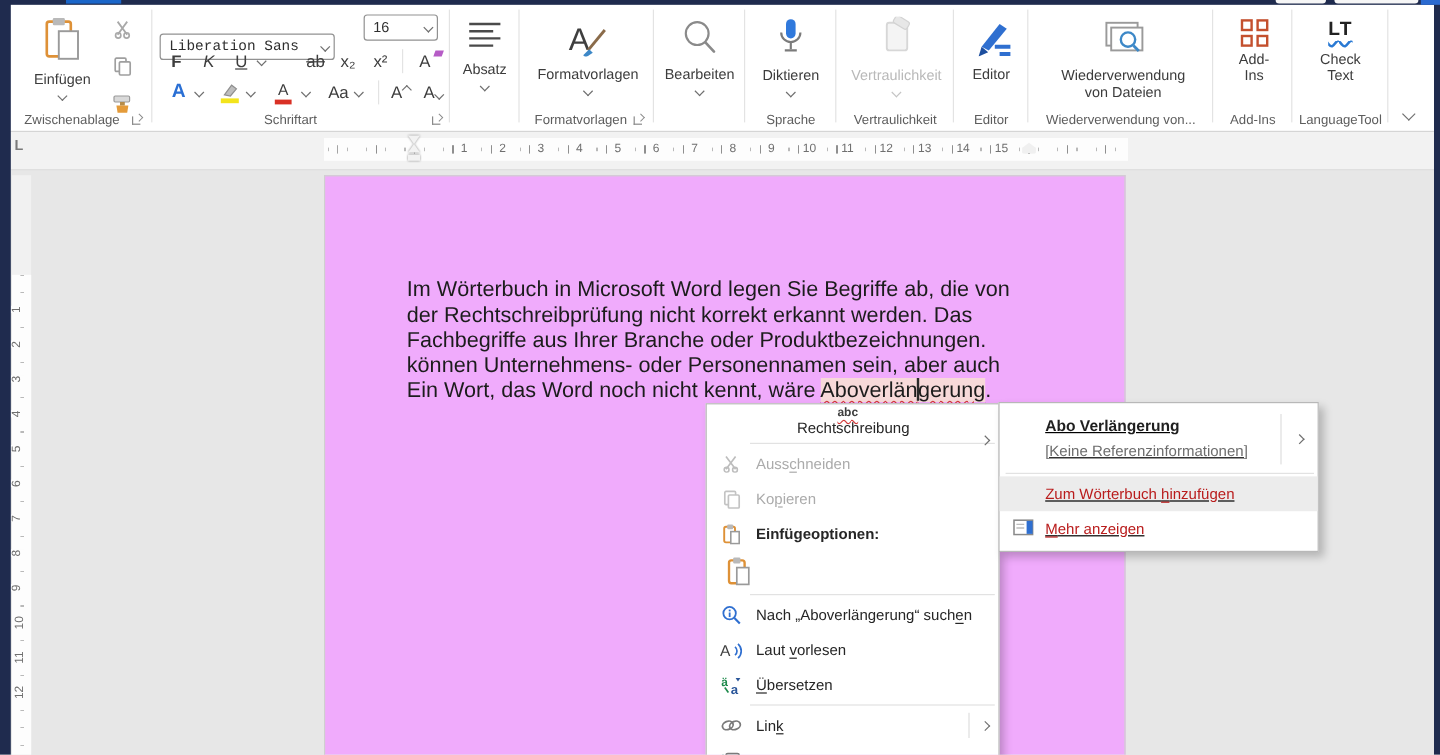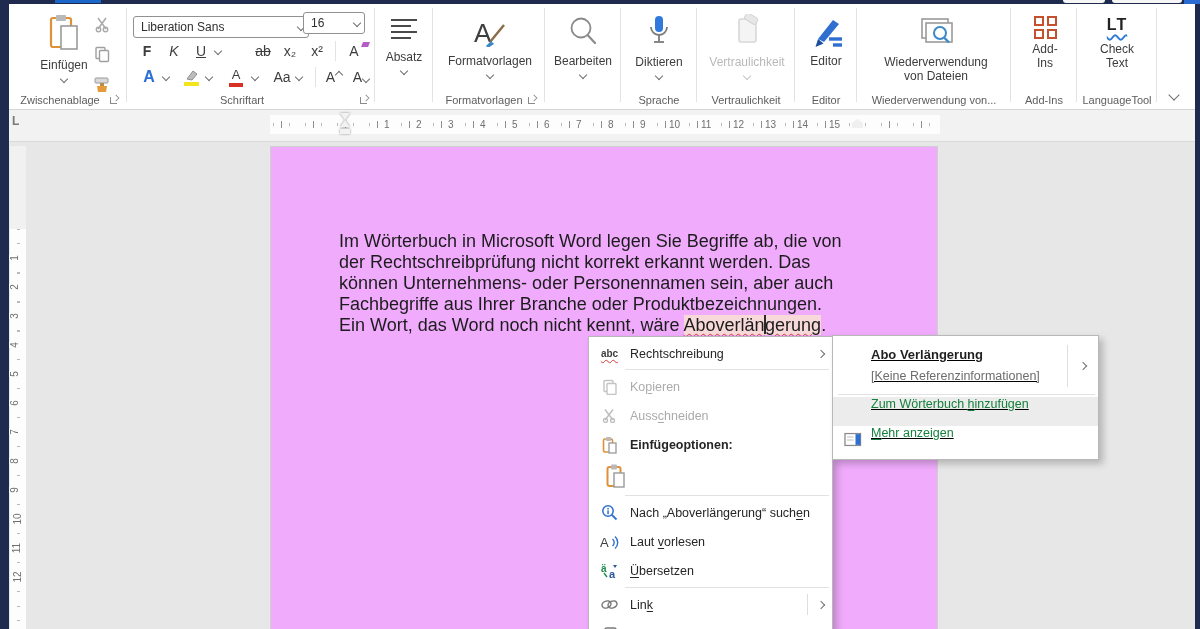--- a/index.html
+++ b/index.html
@@ -71,47 +71,47 @@
   #page{position:absolute;left:261px;top:5px;width:668px;height:483px;background:#f0abfc;border:1px solid #cfcfcf;border-bottom:none;box-sizing:border-box;}
   #doc-text{position:absolute;left:68px;top:84px;font-size:18px;line-height:21px;color:#1c1c1c;}
   .doc-line{white-space:nowrap;}
   .misspelled{text-decoration:underline wavy #d43c3c 1px;text-underline-offset:2px;}
   .caret{display:inline-block;width:1.5px;height:19px;background:#2a2a2a;vertical-align:-3px;margin:0 -0.5px;}
 
   
   .menu{position:absolute;background:#ffffff;border:1px solid #b8b8b8;box-shadow:4px 4px 7px rgba(0,0,0,.22);z-index:120;padding:3px 0;box-sizing:border-box;}
   #context-menu{left:588px;top:336px;width:245px;height:296px;overflow:hidden;}
   .mi{display:flex;align-items:center;height:29px;padding:0 8px 0 9px;font-size:12.5px;color:#262626;position:relative;}
-  .mi.first{height:27px;}
+  .mi.first{height:27px;flex-direction:column;}
   .mi .ic{width:23px;margin-right:9px;display:flex;justify-content:center;align-items:center;flex:none;}
   .mi.disabled{color:#ababab;}
   .mi.bold{font-weight:bold;}
   .mi .arr{margin-left:auto;display:flex;align-items:center;padding-left:8px;}
   .mi .arr.split{border-left:1px solid #dedede;align-self:stretch;margin-top:4px;margin-bottom:4px;padding-left:10px;}
   .msep{height:1px;background:#e2e2e2;margin:2px 3px 2px 36px;}
   .tile-row{height:34px;display:flex;align-items:center;padding-left:11px;}
   .paste-tile{width:30px;height:30px;display:flex;align-items:center;justify-content:center;border:1px solid transparent;}
   .abc-glyph{font-size:10px;font-weight:bold;color:#3f3f3f;text-decoration:underline wavy #d43c3c 1px;text-underline-offset:2px;line-height:10px;}
 
   #submenu{left:832px;top:335px;width:267px;padding:4px 0;text-decoration:underline;}
-  .smi{display:flex;height:29px;padding:0 10px 0 38px;font-size:12.5px;color:#15803d;position:relative;}
+  .smi{display:flex;align-items:center;height:29px;padding:0 10px 0 38px;font-size:12.5px;color:#b91c1c;position:relative;}
   .smi.hovered{background:#ececec;}
   .smi .ic{position:absolute;left:11px;top:50%;transform:translateY(-50%);}
   .sm-head{position:relative;padding:7px 44px 8px 38px;}
   .sm-title{font-size:13px;font-weight:bold;color:#1f1f1f;line-height:16px;}
   .sm-sub{font-size:12.5px;color:#6d6d6d;margin-top:6px;line-height:15px;}
   .sm-arrow{position:absolute;right:0;top:5px;bottom:5px;width:30px;border-left:1px solid #dedede;display:flex;align-items:center;justify-content:center;}
   u{text-underline-offset:2px;}
 </style>
 </head>
 <body>
 
 <div id="ribbon">
 
-  <div class="bigbtn" style="left:32px;top:9px;width:64px;">
+  <div class="bigbtn" style="left:20px;top:9px;width:64px;">
     <span>
       <svg width="30" height="38">
           <rect x="2" y="5" width="20" height="29" rx="2" fill="none" stroke="#de9137" stroke-width="2.2"></rect>
           <rect x="7" y="2" width="10" height="6" rx="1" fill="#b9b9b9"></rect>
           <rect x="12" y="13" width="16" height="23" fill="#ffffff" stroke="#9a9a9a" stroke-width="1.6"></rect>
         </svg>
     </span>
     <span class="blabel">Einfügen</span>
     <span class="chev"></span>
   </div>
@@ -128,21 +128,21 @@
     <span><svg width="18" height="17">
           <rect x="2" y="2" width="13" height="5" rx="1" fill="#d9d9d9" stroke="#9a9a9a"></rect>
           <rect x="7" y="7" width="4" height="3" fill="#b58c4a"></rect>
           <path d="M4 10 h10 l-1 6 h-8 z" fill="#e49b3a"></path>
         </svg></span>
   </div>
   <div class="grplabel" style="left:8px;width:104px;">Zwischenablage</div>
   <div class="launcher" style="left:110px;"></div>
   <div class="vsep" style="left:126px;"></div>
 
-  <div class="combo" style="left:133px;top:12px;width:176px;">
+  <div class="combo" style="left:133px;top:24px;width:146px;font-family:Liberation Mono, monospace;">
     <span>Liberation Sans</span>
     <span class="chev"></span>
   </div>
   <div class="combo" style="left:303px;top:8px;width:62px;">
     <span>16</span>
     <span class="chev"></span>
   </div>
   <div class="fontrow" style="left:138px;top:36px;">
     <span class="fbtn" style="font-weight:bold;">F</span>
     <span class="fbtn" style="font-style:italic;">K</span>
@@ -338,56 +338,56 @@
       <span class="vnum" style="top: 313px;">11</span>
       <span class="vnum" style="top: 342px;">12</span>
     </div>
 </div>
 
 <div id="doc-area">
   <div id="page">
     <div id="doc-text">
       <div class="doc-line">Im Wörterbuch in Microsoft Word legen Sie Begriffe ab, die von</div>
       <div class="doc-line">der Rechtschreibprüfung nicht korrekt erkannt werden. Das</div>
+      <div class="doc-line">Fachbegriffe aus Ihrer Branche oder Produktbezeichnungen.</div>
       <div class="doc-line">können Unternehmens- oder Personennamen sein, aber auch</div>
-      <div class="doc-line">Fachbegriffe aus Ihrer Branche oder Produktbezeichnungen.</div>
       <div class="doc-line"><span>Ein Wort, das Word noch nicht kennt, wäre </span><span class="misspelled" id="word-hl" style="background: rgb(247, 217, 217); text-decoration-color: rgb(212, 60, 60);"><span>Aboverlän</span><span class="caret"></span><span>gerung</span></span><span>.</span></div>
     </div>
   </div>
 </div>
 
 <div class="menu" id="context-menu">
   <div class="mi first">
     <span class="ic">
         <span class="abc-glyph">abc</span>
       </span>
     <span>Rechtschreibung</span>
     <span class="arr">
         <span class="chev right"></span>
       </span>
   </div>
   <div class="msep"></div>
-  <div class="mi disabled">
-    <span class="ic">
-        <svg width="16" height="16">
-          <rect x="2" y="1.5" width="9" height="11" rx="1" fill="#fff" stroke="#c3c3c3" stroke-width="1.4"></rect>
-          <rect x="5" y="4.5" width="9" height="11" rx="1" fill="#fff" stroke="#c3c3c3" stroke-width="1.4"></rect>
-        </svg>
-      </span>
-    <span>Ko<u>p</u>ieren</span>
-  </div>
   <div class="mi disabled">
     <span class="ic">
         <svg width="15" height="15">
           <path d="M3 1.5 L11 12 M11 1.5 L3 12" stroke="#bdbdbd" stroke-width="1.4" fill="none"></path>
           <circle cx="3.5" cy="12.5" r="2" fill="none" stroke="#bdbdbd" stroke-width="1.3"></circle>
           <circle cx="10.5" cy="12.5" r="2" fill="none" stroke="#bdbdbd" stroke-width="1.3"></circle>
         </svg>
       </span>
     <span>Auss<u>c</u>hneiden</span>
+  </div>
+  <div class="mi disabled">
+    <span class="ic">
+        <svg width="16" height="16">
+          <rect x="2" y="1.5" width="9" height="11" rx="1" fill="#fff" stroke="#c3c3c3" stroke-width="1.4"></rect>
+          <rect x="5" y="4.5" width="9" height="11" rx="1" fill="#fff" stroke="#c3c3c3" stroke-width="1.4"></rect>
+        </svg>
+      </span>
+    <span>Ko<u>p</u>ieren</span>
   </div>
   <div class="mi bold">
     <span class="ic">
         <svg width="16" height="18">
           <rect x="1.5" y="3" width="9" height="13" rx="1.5" fill="none" stroke="#de9137" stroke-width="1.6"></rect>
           <rect x="4" y="1" width="5" height="4" rx="1" fill="#b9b9b9"></rect>
           <rect x="7" y="7" width="7" height="10" fill="#fff" stroke="#9a9a9a" stroke-width="1.3"></rect>
         </svg>
       </span>
     <span>Einfügeoptionen:</span>

